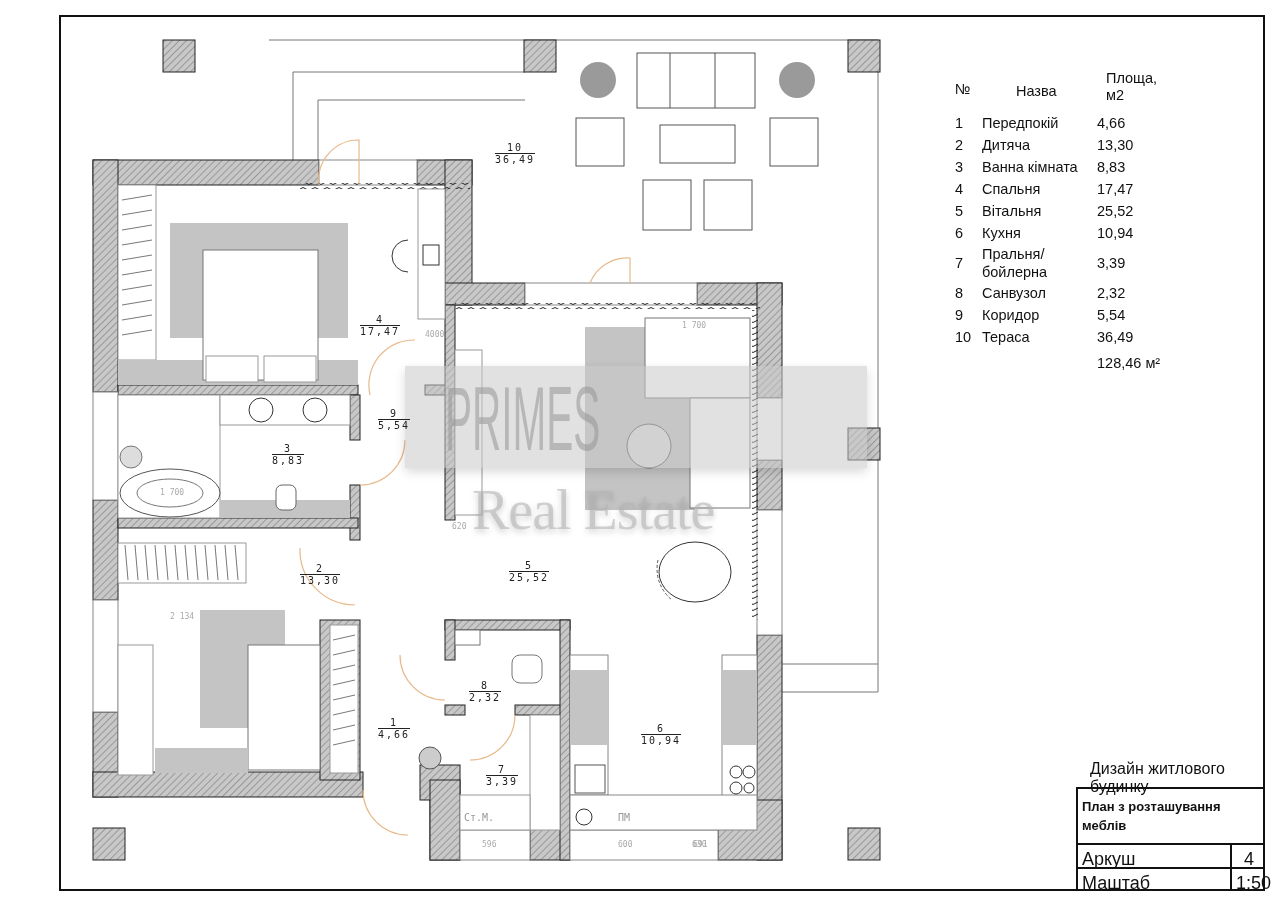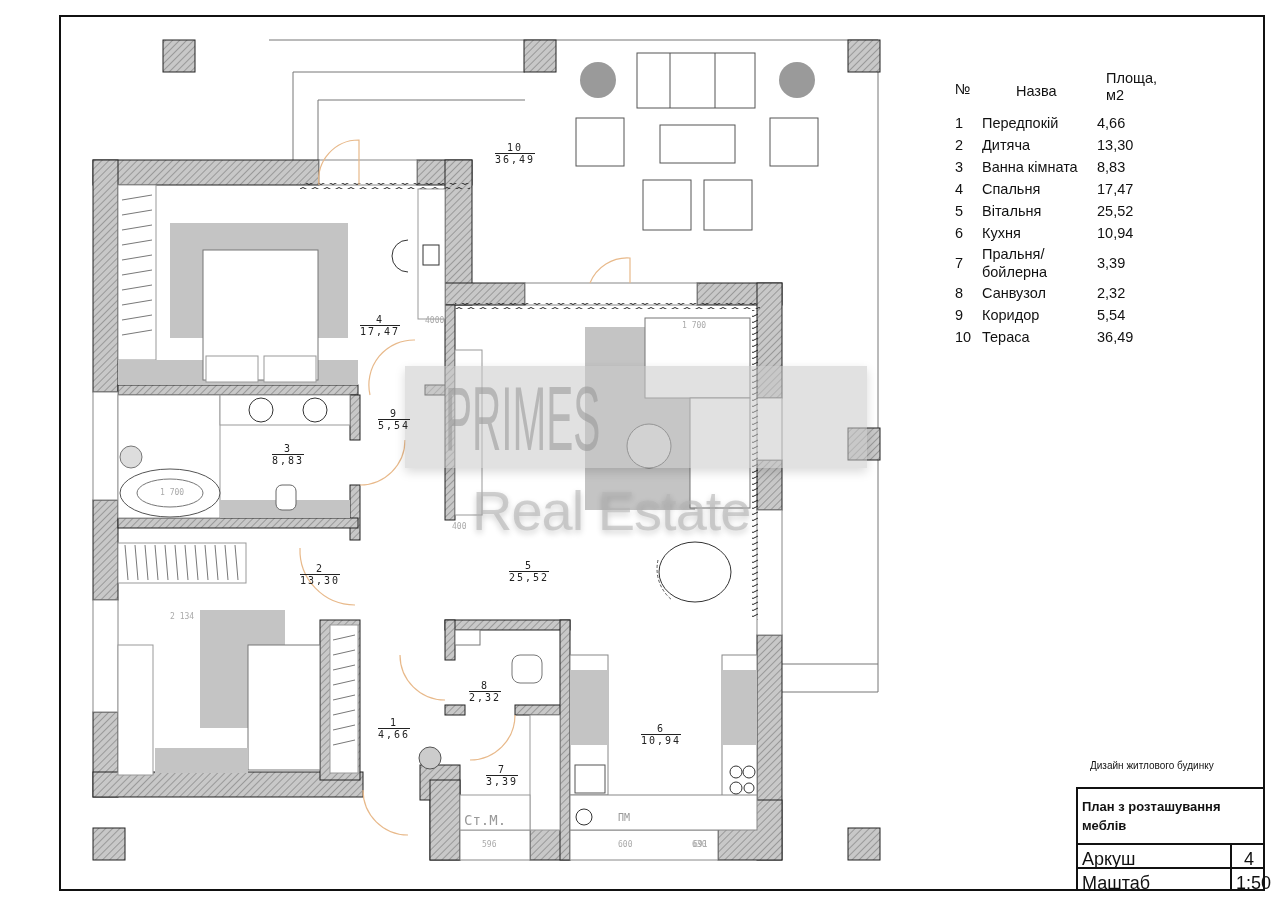--- a/index.html
+++ b/index.html
@@ -8,32 +8,32 @@
   svg.plan{position:absolute;left:0;top:0;}
   .legend{position:absolute;left:955px;top:72px;width:220px;font-size:14.5px;line-height:22px;}
   .legend .hdr{position:relative;height:40px;}
   .legend .hdr span{position:absolute;}
   .legend .row{display:flex;}
   .legend .c1{width:27px;}
   .legend .c2{width:115px;}
   .legend .c3{width:70px;}
   .legend .row.two{line-height:18px;align-items:center;height:38px;}
   .legend .total{padding-left:142px;}
-  .tb{position:absolute;font-size:10px;}
+  .tb{position:absolute;font-size:16px;}
   .tb-cap{left:1090px;top:760px;}
   .tb-box{position:absolute;left:1076px;top:787px;width:189px;height:104px;border:2px solid #111;border-right:none;border-bottom:none;box-sizing:border-box;}
   .tb-line{position:absolute;background:#111;}
   .tb-title{position:absolute;left:1082px;top:797px;font-size:13px;font-weight:bold;line-height:19px;width:170px;}
   .tb-lbl{position:absolute;font-size:18px;}
   .rlabel{position:absolute;font-family:"DejaVu Sans Mono",monospace;font-size:10px;text-align:center;color:#222;letter-spacing:2px;}
   .rlabel .n{display:block;border-bottom:1px solid #222;padding-bottom:0;}
   .dimtxt{position:absolute;font-family:"DejaVu Sans Mono",monospace;font-size:8px;color:#aaa;}
   .wm1{position:absolute;left:405px;top:366px;width:462px;height:102px;background:rgba(200,200,200,0.55);box-shadow:0 4px 10px rgba(0,0,0,0.15);}
   .wm1 span{position:absolute;top:2px;font-family:"Liberation Sans",sans-serif;font-size:90px;color:rgba(150,150,150,0.55);transform:scaleX(0.45);transform-origin:left top;}
-  .wm2{position:absolute;left:472px;top:478px;font-family:Liberation Sans, sans-serif;font-size:56px;color:rgba(180,180,180,0.6);letter-spacing:-1px;text-shadow:0 3px 6px rgba(0,0,0,0.18);text-align:center;}
+  .wm2{position:absolute;left:472px;top:478px;font-family:Liberation Serif, serif;font-size:56px;color:rgba(180,180,180,0.6);letter-spacing:-1px;text-shadow:0 3px 6px rgba(0,0,0,0.18);text-align:center;}
 </style>
 </head>
 <body>
 
 <div class="frame"></div>
 
 <svg class="plan" width="1280" height="904">
   <defs>
     <pattern id="hatch" patternUnits="userSpaceOnUse" width="5" height="5" patternTransform="rotate(45)">
       <rect width="5" height="5" fill="#c8c8c8"></rect>
@@ -254,27 +254,27 @@
 <div class="rlabel" style="left:509px;top:560px;"><span class="n">5</span><span>25,52</span></div>
 <div class="rlabel" style="left:641px;top:723px;"><span class="n">6</span><span>10,94</span></div>
 <div class="rlabel" style="left:486px;top:764px;"><span class="n">7</span><span>3,39</span></div>
 <div class="rlabel" style="left:469px;top:680px;"><span class="n">8</span><span>2,32</span></div>
 <div class="rlabel" style="left:378px;top:408px;"><span class="n">9</span><span>5,54</span></div>
 <div class="rlabel" style="left:495px;top:142px;"><span class="n">10</span><span>36,49</span></div>
 
 <div class="dimtxt" style="left:160px;top:488px;">1 700</div>
 <div class="dimtxt" style="left:170px;top:584px;margin-top:28px;">2 134</div>
 <div class="dimtxt" style="left:682px;top:321px;">1 700</div>
-<div class="dimtxt" style="left:452px;top:522px;">400</div>
-<div class="dimtxt" style="left:425px;top:316px;">4000</div>
+<div class="dimtxt" style="left:452px;top:522px;">620</div>
+<div class="dimtxt" style="left:425px;top:330px;">4000</div>
 <div class="dimtxt" style="left:482px;top:840px;">596</div>
 <div class="dimtxt" style="left:618px;top:840px;">600</div>
 <div class="dimtxt" style="left:652px;top:840px;padding-left:40px;">630</div>
 <div class="dimtxt" style="left:693px;top:840px;">691</div>
-<div class="dimtxt" style="left:464px;top:812px;font-size:14px;color:#999;">Ст.М.</div>
+<div class="dimtxt" style="left:464px;top:812px;font-size:10px;color:#999;">Ст.М.</div>
 <div class="dimtxt" style="left:618px;top:812px;font-size:10px;color:#999;">ПМ</div>
 
 <div class="legend">
   <div class="hdr">
     <span style="left:0;top:6px;">№</span>
     <span style="left:61px;top:8px;">Назва</span>
     <span style="left:151px;top:-2px;line-height:17px;text-align:center;"><span>Площа,</span><br><span>м2</span></span>
   </div>
   <div class="row">
       <span class="c1">1</span>
@@ -319,20 +319,21 @@
   <div class="row">
       <span class="c1">9</span>
       <span class="c2">Коридор</span>
       <span class="c3">5,54</span>
     </div>
   <div class="row">
       <span class="c1">10</span>
       <span class="c2">Тераса</span>
       <span class="c3">36,49</span>
     </div>
+  <div class="total" style="margin-top:4px;">128,46 м²</div>
 </div>
 
 <div class="tb tb-cap">Дизайн житлового будинку</div>
 <div class="tb-box"></div>
 <div class="tb-line" style="left:1076px;top:843px;width:189px;height:2px;"></div>
 <div class="tb-line" style="left:1076px;top:867px;width:189px;height:2px;"></div>
 <div class="tb-line" style="left:1230px;top:843px;width:2px;height:48px;"></div>
 <div class="tb-title">План з розташування меблів</div>
 <div class="tb-lbl" style="left:1082px;top:849px;">Аркуш</div>
 <div class="tb-lbl" style="left:1244px;top:849px;">4</div>

